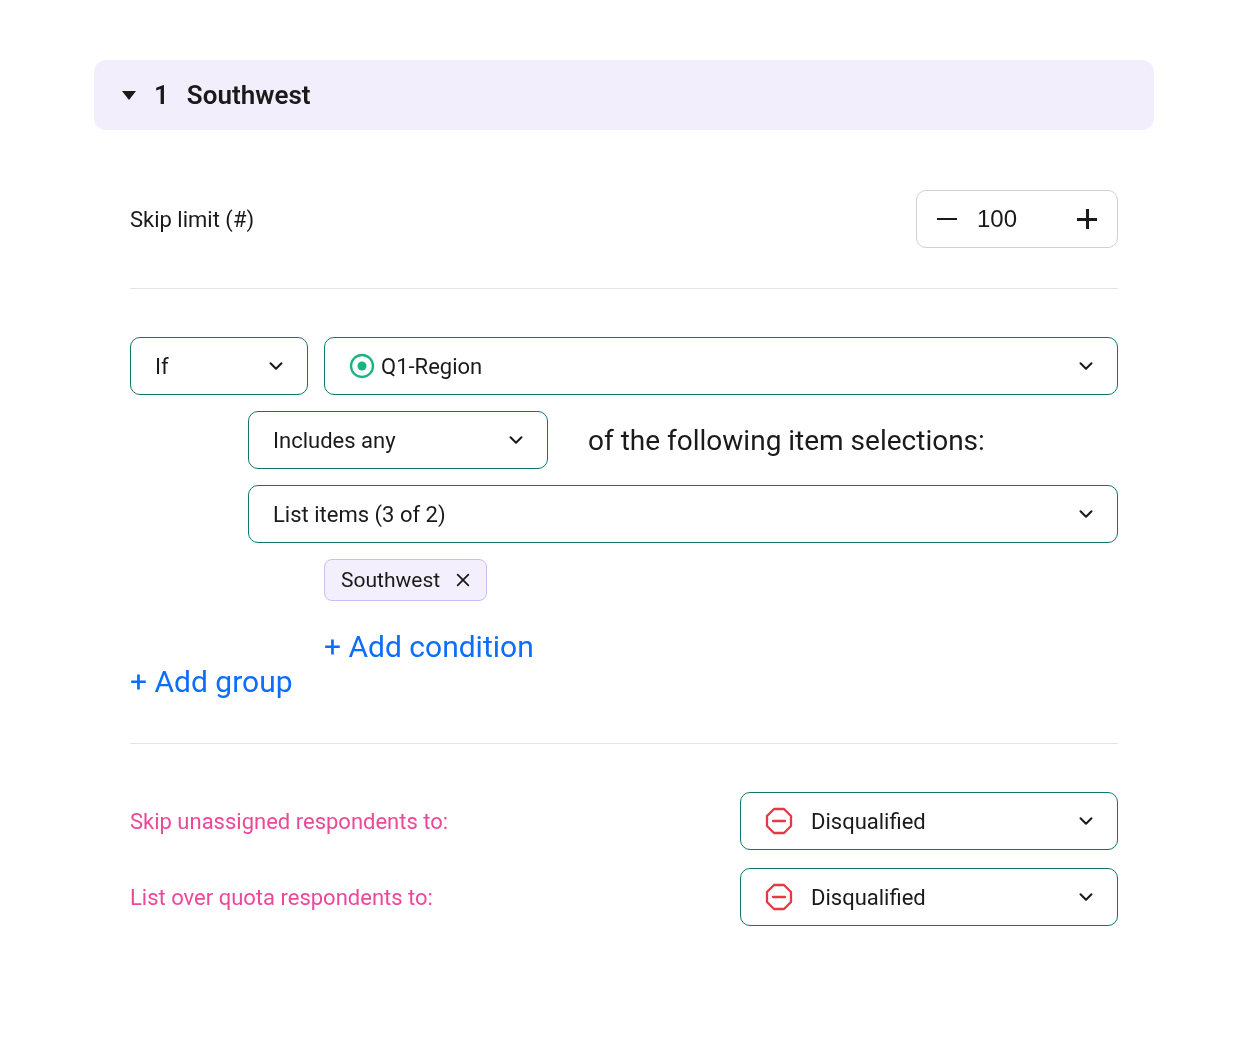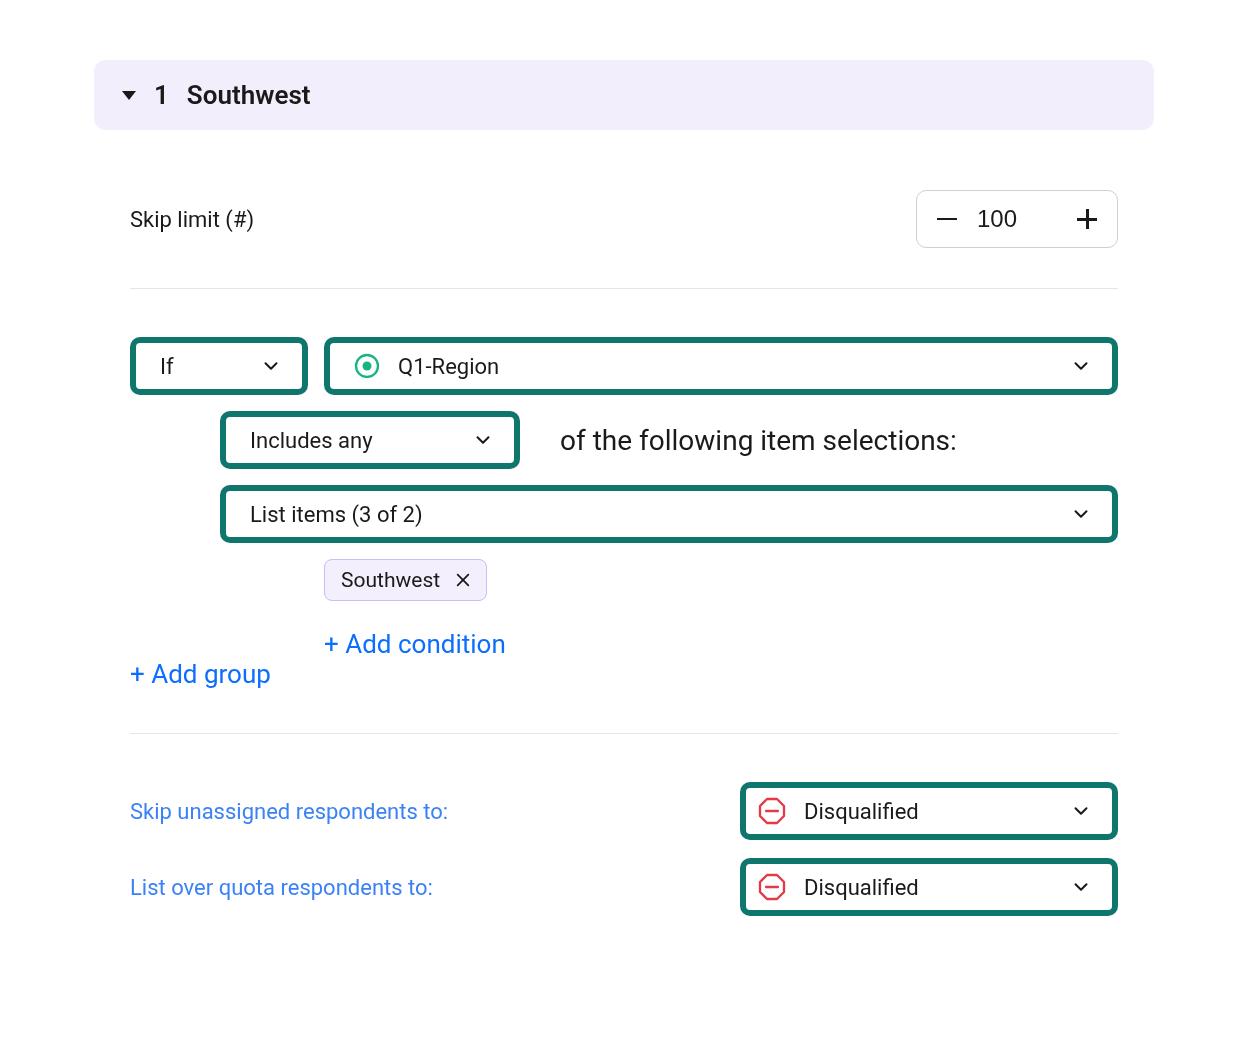--- a/index.html
+++ b/index.html
@@ -123,72 +123,71 @@
     .condition-row {
       display: flex;
       align-items: center;
       gap: 16px;
       margin-bottom: 16px;
     }
     .dropdown {
       display: flex;
       align-items: center;
       justify-content: space-between;
-      border: 6px solid #0f766e;
+      border: 1px solid #0f766e;
       border-radius: 10px;
       height: 58px;
       padding: 0 20px 0 24px;
       background: #fff;
       cursor: pointer;
       font-size: 22px;
       color: #1a1a1a;
     }
     .dropdown-small {
       width: 178px;
     }
     .dropdown-question {
       flex: 1;
-      gap: 18px;
+      gap: 6px;
       justify-content: flex-start;
     }
     .dropdown-question .chevron {
       margin-left: auto;
     }
     .dropdown-operator {
       width: 300px;
     }
     .dropdown-listitems {
       flex: 1;
     }
     .dropdown-skip {
       width: 378px;
       gap: 18px;
       justify-content: flex-start;
-      padding-left: 12px;
     }
     .dropdown-skip .chevron {
       margin-left: auto;
     }
     .chevron {
       width: 22px;
       height: 22px;
       flex-shrink: 0;
     }
     .radio-icon {
       width: 26px;
       height: 26px;
       flex-shrink: 0;
     }
     .stop-icon {
       width: 28px;
       height: 28px;
       flex-shrink: 0;
     }
     .indent-left {
-      margin-left: 90px;
+      margin-left: 118px;
     }
     .static-text {
       font-size: 28px;
       color: #1a1a1a;
       margin-left: 24px;
     }
     .chip-row {
       margin-left: 194px;
       margin-top: 16px;
     }
@@ -206,21 +205,21 @@
     .chip-close {
       cursor: pointer;
       width: 18px;
       height: 18px;
       display: flex;
       align-items: center;
       justify-content: center;
     }
     .link-add {
       color: #0d6efd;
-      font-size: 26px;
+      font-size: 30px;
       cursor: pointer;
       display: inline-block;
     }
     .add-condition-row {
       margin-left: 194px;
       margin-top: 28px;
     }
     .add-group-row {
       padding: 0 0px;
     }
@@ -228,21 +227,21 @@
       padding: 0 0px;
     }
     .skip-row {
       display: flex;
       justify-content: space-between;
       align-items: center;
       margin-bottom: 18px;
     }
     .skip-label {
       font-size: 22px;
-      color: #3b82f6;
+      color: #ec4899;
     }
     .divider2 {
       height: 1px;
       background: #e5e5e5;
       margin: 44px 0px 48px 0px;
     }
   </style>
 </head>
 <body>
 

